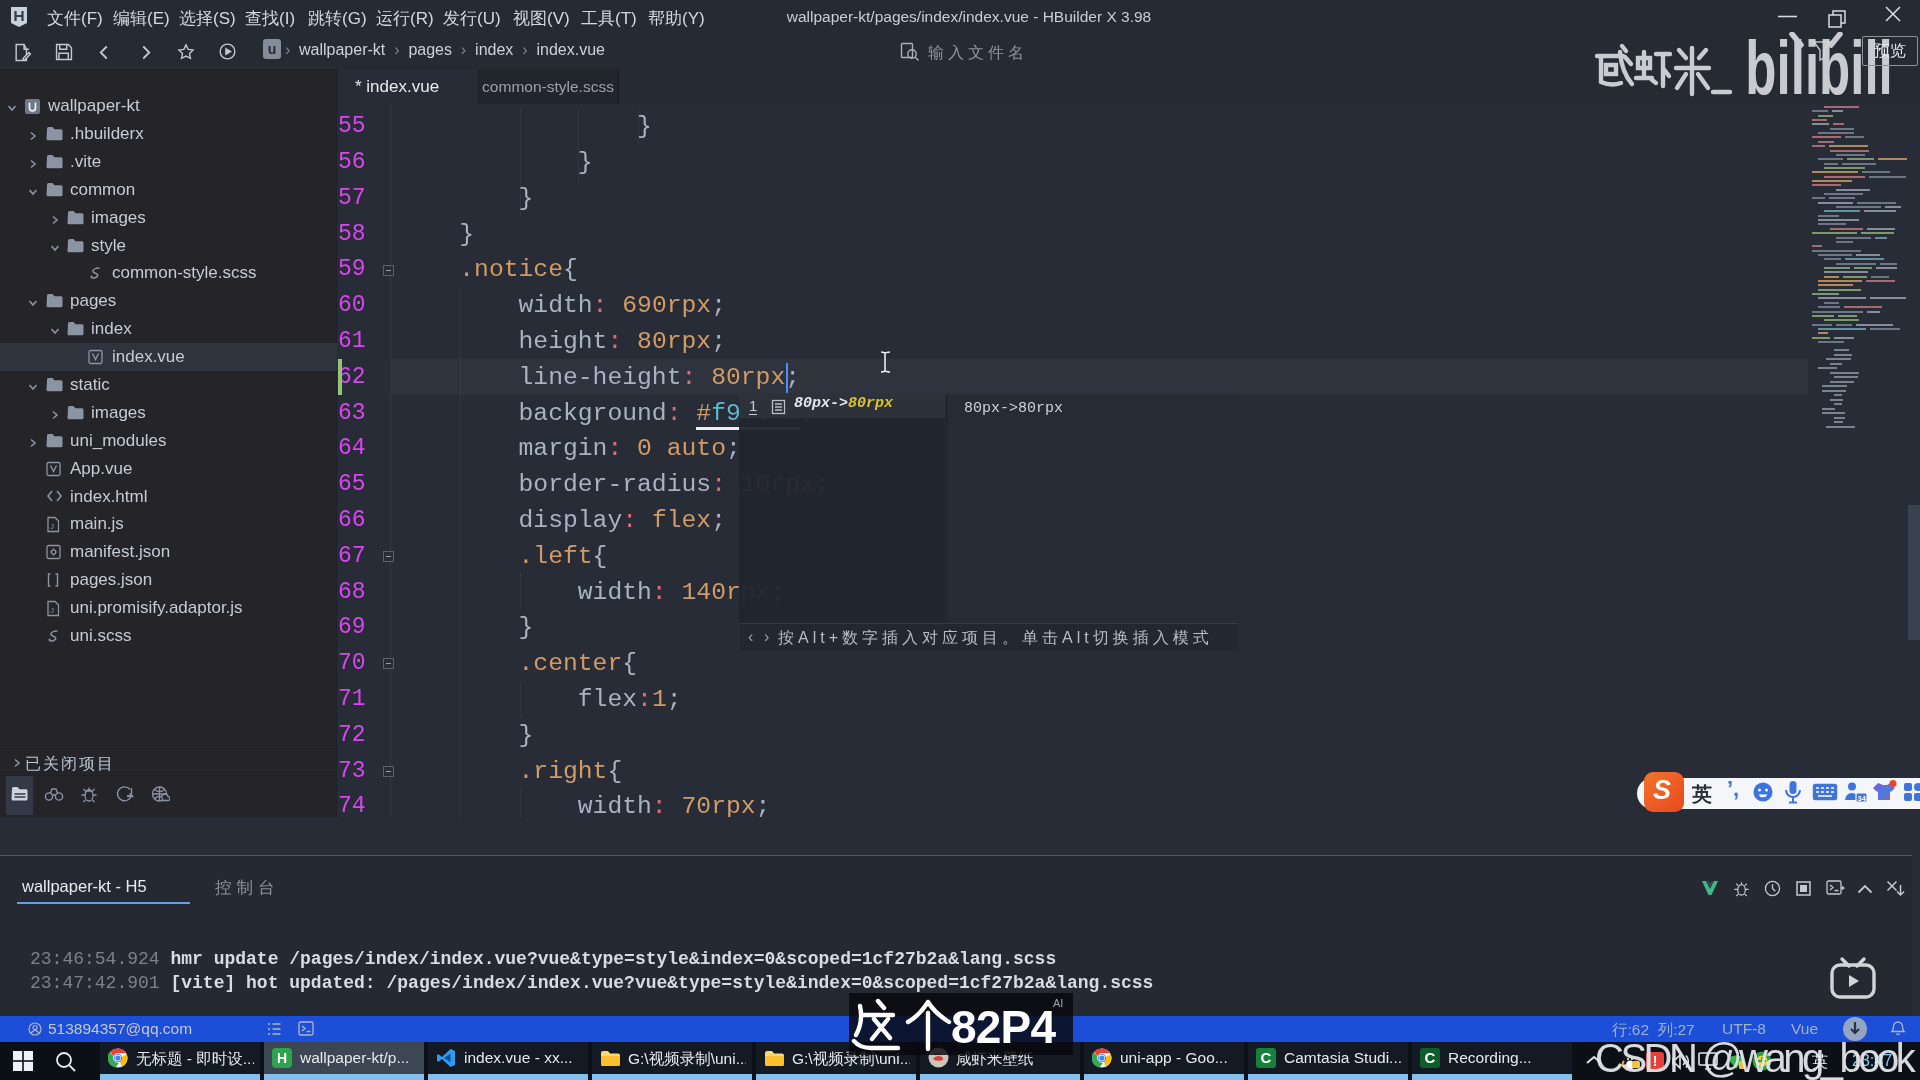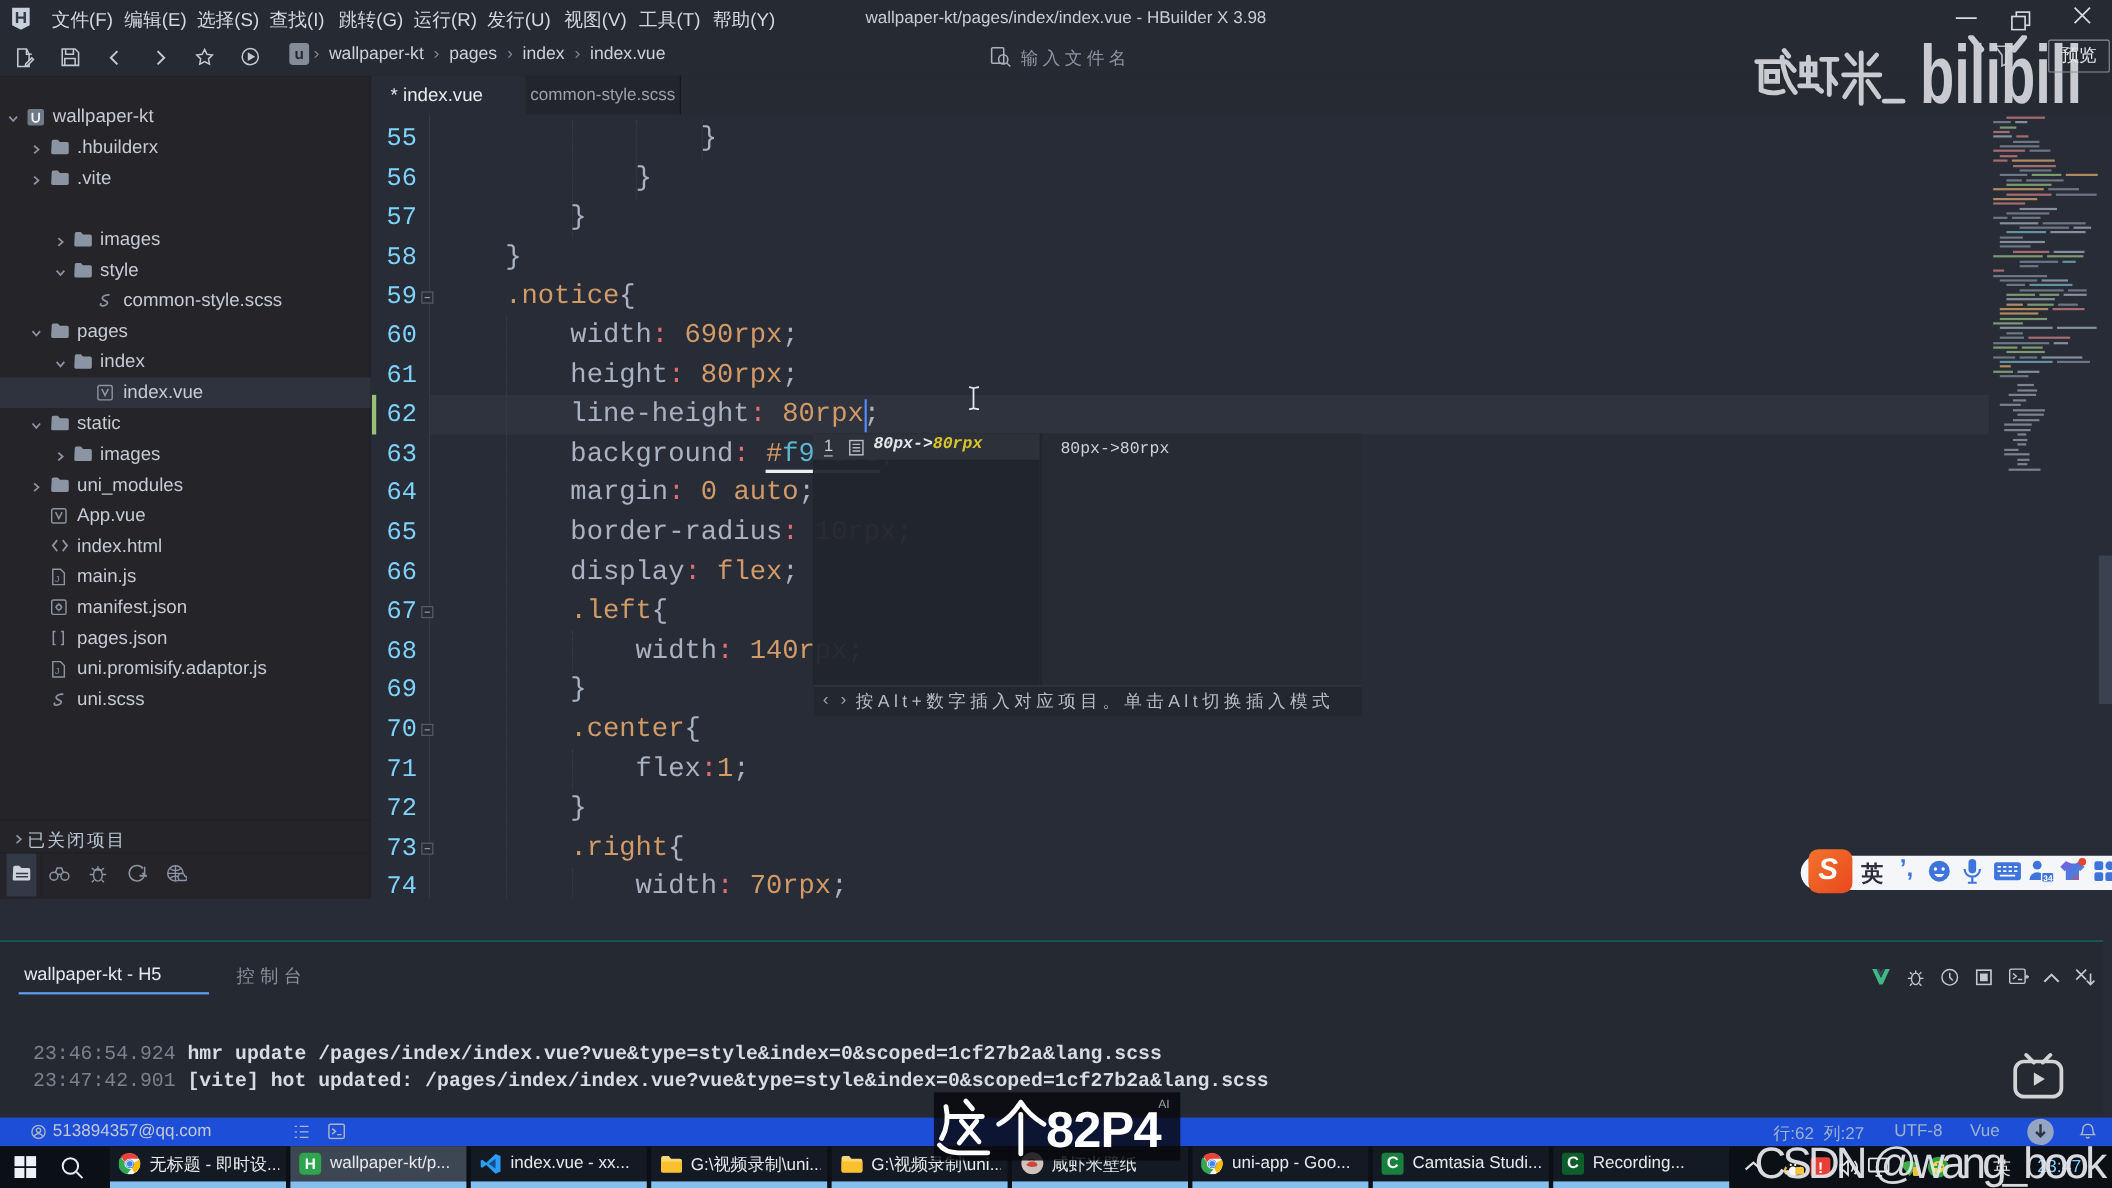--- a/index.html
+++ b/index.html
@@ -15,21 +15,21 @@
 .tsel{background:#2e333d}
 .caret{position:absolute;top:4px;font-size:13px;color:#8b94a3}
 .ticon{position:absolute;top:6px}
 .tlabel{position:absolute;top:4px;font-size:17px;color:#c6cbd4;white-space:nowrap}
 
 #tabbar{position:absolute;left:338px;top:69px;width:1582px;height:35px;background:#262a32}
 .tab{position:absolute;top:0;height:35px;font-size:17px;line-height:35px;text-align:center}
 
 #editor{position:absolute;left:338px;top:104px;width:1582px;height:713px;background:#282c36;overflow:hidden}
 #curline{position:absolute;left:53px;top:255.2px;width:1417px;height:35.8px;background:#2e333e}
-#gut{position:absolute;left:0;top:5.2px;width:41px;text-align:right;font:23px/35.79px "Liberation Mono",monospace;color:#7dd3fc}
+#gut{position:absolute;left:0;top:5.2px;width:41px;text-align:left;font:23px/35.79px "Liberation Mono",monospace;color:#d946ef}
 #code{position:absolute;left:62px;top:5.2px;font:24.7px/35.79px "Liberation Mono",monospace;white-space:pre}
 #code .p{color:#a9b2c2} #code .c{color:#e06c75} #code .v{color:#d19a66} #code .s{color:#d19a66}
 #code .h{color:#5bb8ce} #code .u9{border-bottom:3px solid #eaedf2}
 .fold{position:absolute;left:45px;width:11px;height:11px;border:1px solid #5a6270;background:#282c36;z-index:3}
 .fold:after{content:"";position:absolute;left:2px;top:4px;width:5px;height:1px;background:#98a0ac}
 .ig{position:absolute;width:0;border-left:1px dotted #3a4048}
 #gutline{position:absolute;left:52px;top:0;width:1px;height:713px;background:#343a44}
 #greenbar{position:absolute;left:0;top:255.2px;width:4px;height:36px;background:#97c379}
 #cursor{position:absolute;left:448px;top:259px;width:2px;height:30px;background:#528bff}
 
@@ -140,20 +140,29 @@
         <span class="tlabel" style="left:70px">.vite</span>
       </div>
       <div class="trow" style="top:50px">
         <span class="caret" style="left:28px;top:9px"><svg width="10" height="10" viewBox="0 0 10 10">
             <path d="M3 1.5l4 3.5-4 3.5" stroke="#8b94a3" stroke-width="1.6" fill="none"></path>
           </svg></span>
         <span class="ticon" style="left:46px"><svg width="18" height="15" viewBox="0 0 18 15">
             <path d="M1 2.5 a1.5 1.5 0 0 1 1.5-1.5 h4 l2 2.2 h6.5 a1.5 1.5 0 0 1 1.5 1.5 v8 a1.5 1.5 0 0 1 -1.5 1.5 h-13 a1.5 1.5 0 0 1 -1.5 -1.5 z" fill="#8b94a3"></path>
           </svg></span>
         <span class="tlabel" style="left:70px">.hbuilderx</span>
+      </div>
+      <div class="trow" style="top:106px">
+        <span class="caret" style="left:28px;top:9px"><svg width="10" height="10" viewBox="0 0 10 10">
+            <path d="M1.5 3l3.5 4 3.5-4" stroke="#8b94a3" stroke-width="1.6" fill="none"></path>
+          </svg></span>
+        <span class="ticon" style="left:46px"><svg width="18" height="15" viewBox="0 0 18 15">
+            <path d="M1 2.5 a1.5 1.5 0 0 1 1.5-1.5 h4 l2 2.2 h6.5 a1.5 1.5 0 0 1 1.5 1.5 v8 a1.5 1.5 0 0 1 -1.5 1.5 h-13 a1.5 1.5 0 0 1 -1.5 -1.5 z" fill="#8b94a3"></path>
+          </svg></span>
+        <span class="tlabel" style="left:70px">common</span>
       </div>
       <div class="trow" style="top:134px">
         <span class="caret" style="left:50px;top:9px"><svg width="10" height="10" viewBox="0 0 10 10">
             <path d="M3 1.5l4 3.5-4 3.5" stroke="#8b94a3" stroke-width="1.6" fill="none"></path>
           </svg></span>
         <span class="ticon" style="left:67px"><svg width="18" height="15" viewBox="0 0 18 15">
             <path d="M1 2.5 a1.5 1.5 0 0 1 1.5-1.5 h4 l2 2.2 h6.5 a1.5 1.5 0 0 1 1.5 1.5 v8 a1.5 1.5 0 0 1 -1.5 1.5 h-13 a1.5 1.5 0 0 1 -1.5 -1.5 z" fill="#8b94a3"></path>
           </svg></span>
         <span class="tlabel" style="left:91px">images</span>
       </div>

